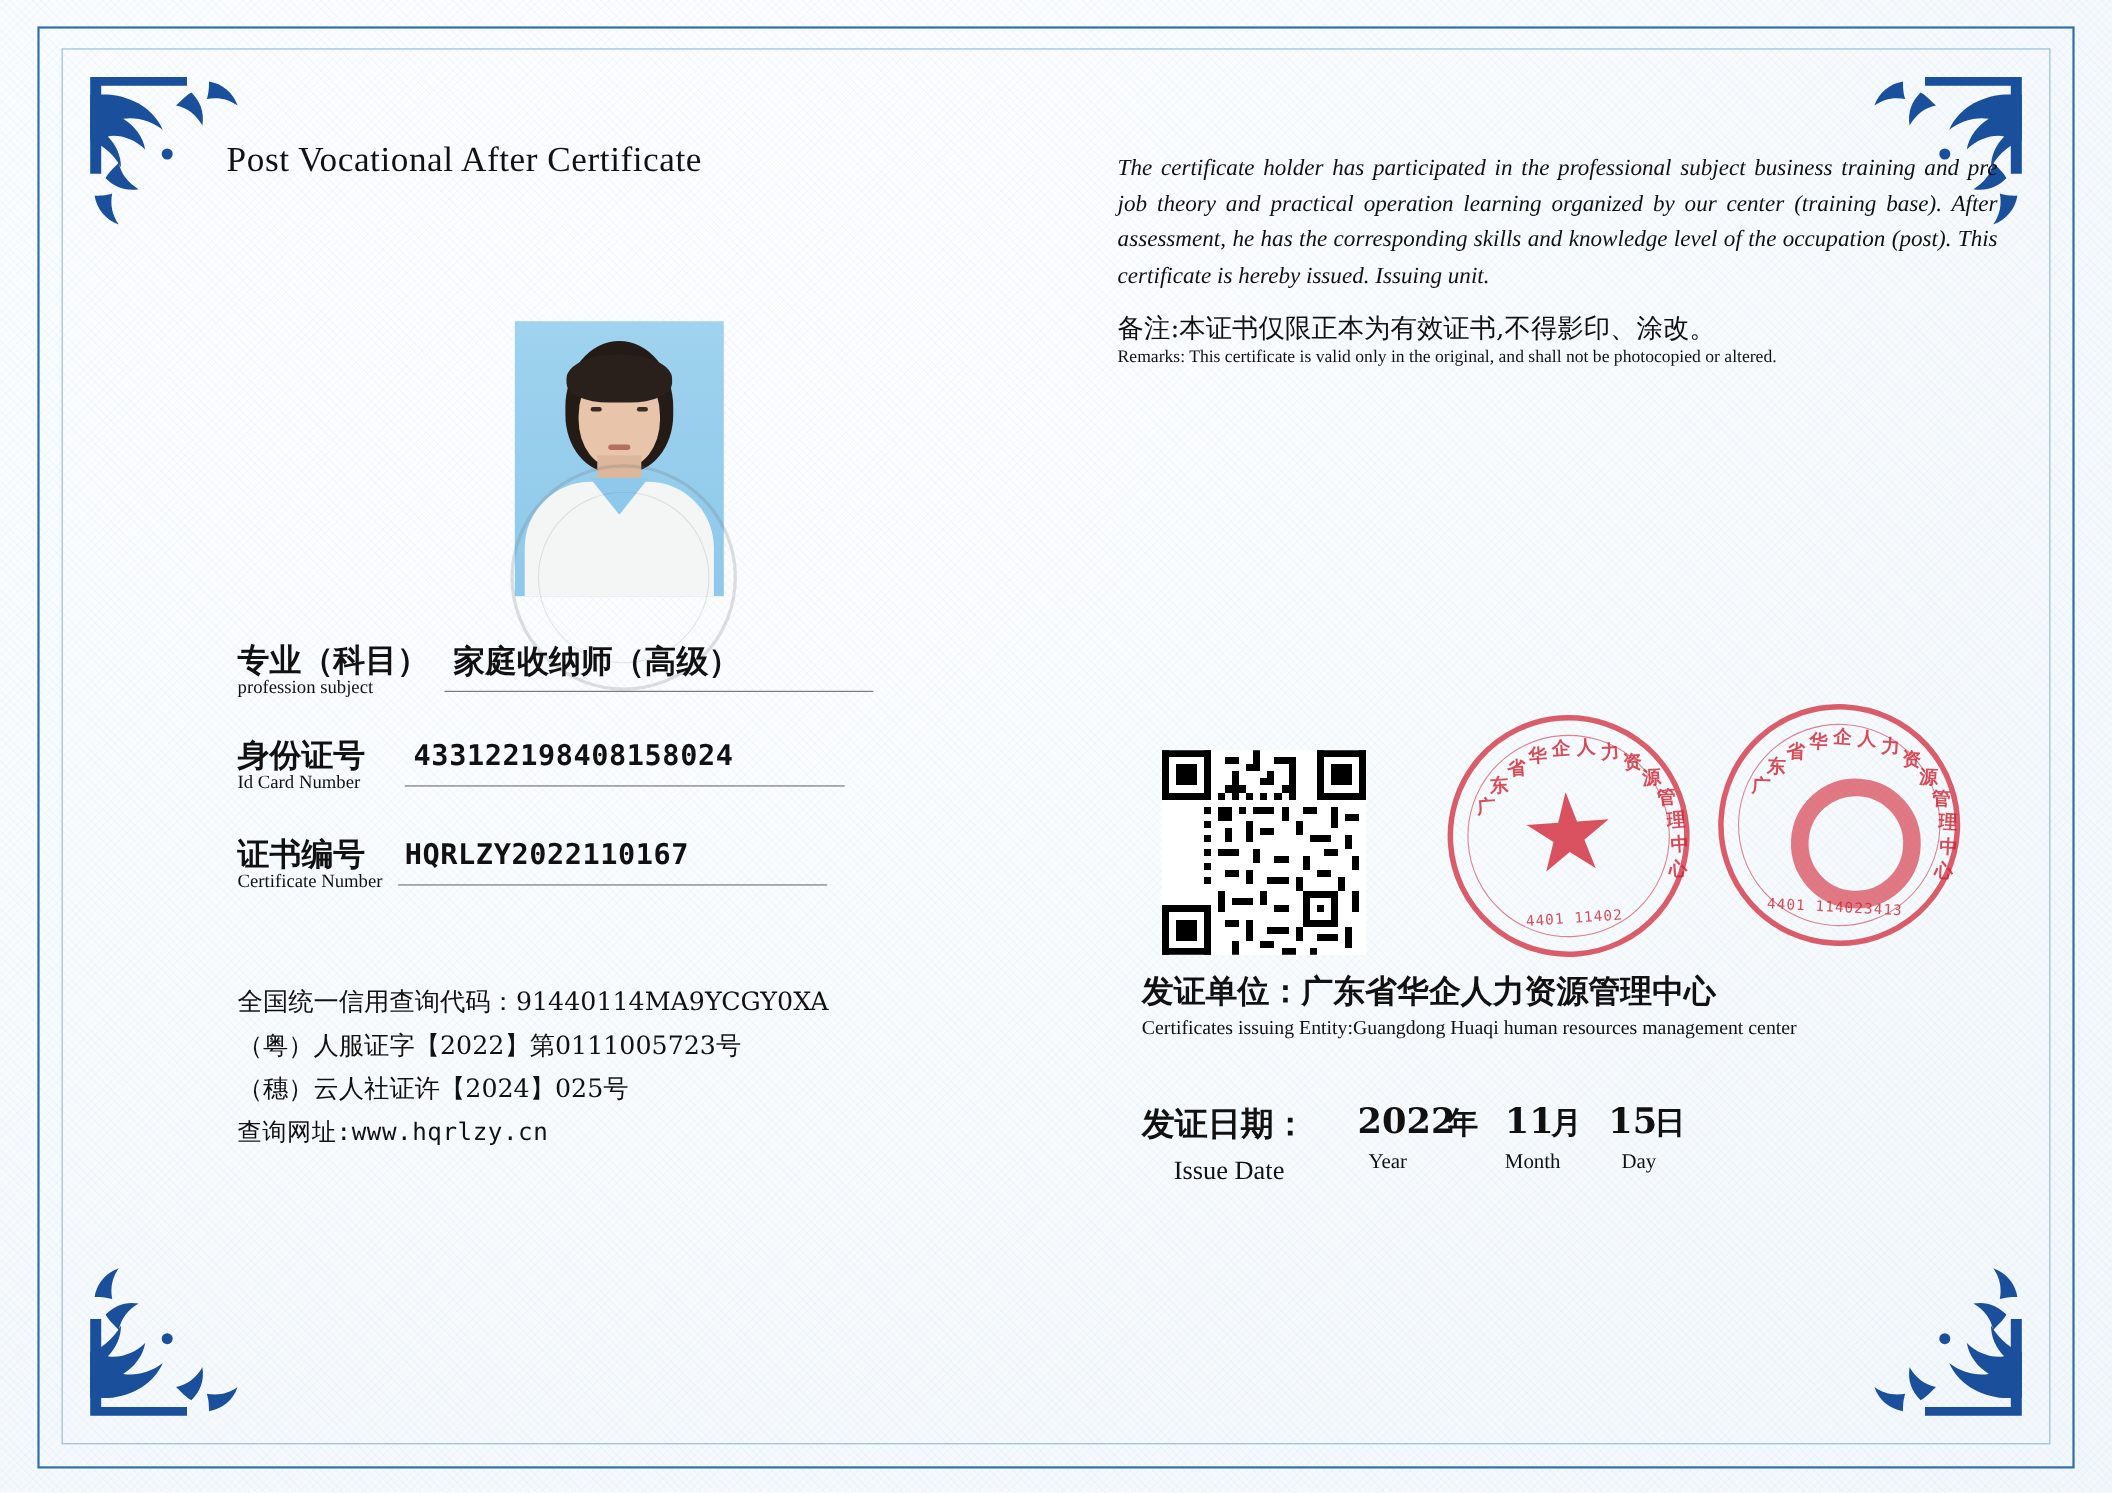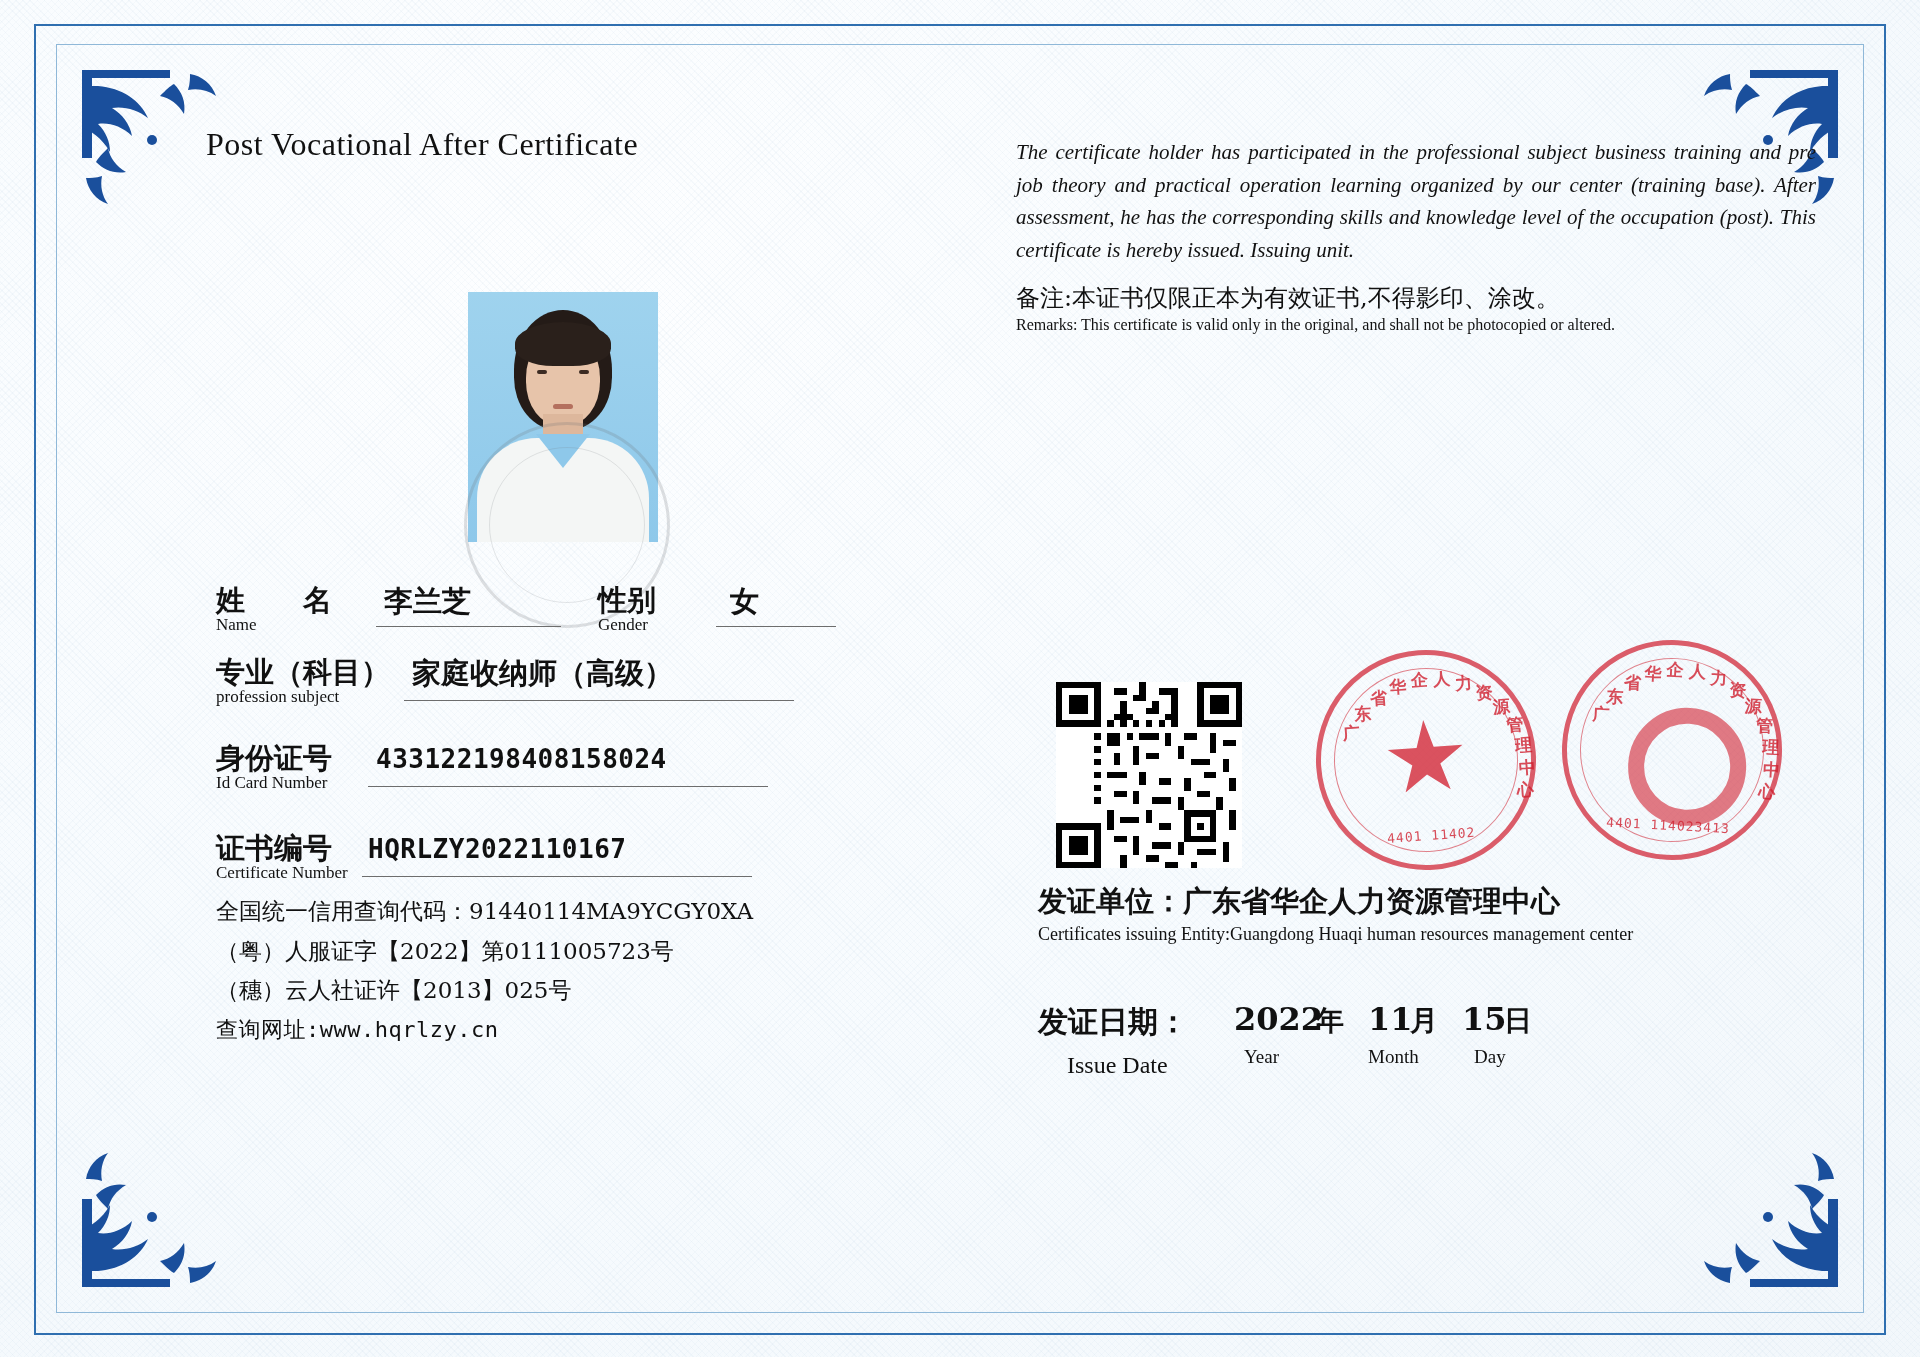--- a/index.html
+++ b/index.html
@@ -459,35 +459,20 @@
           <div class="ph-body"></div>
           <div class="ph-collar"></div>
         </div>
       </div>
       <div class="watermark-seal">
         <div class="wm-inner"></div>
       </div>
 
       <div class="fields">
 
-        <div class="frow">
-          <div class="flabel f-name-label">
-            <div class="lab-cn">姓　　名</div>
-            <div class="lab-en">Name</div>
-          </div>
-          <div class="fvalue f-name-val">李兰芝</div>
-          <div class="uline f-name-line"></div>
-
-          <div class="flabel f-gender-label">
-            <div class="lab-cn">性别</div>
-            <div class="lab-en">Gender</div>
-          </div>
-          <div class="fvalue f-gender-val">女</div>
-          <div class="uline f-gender-line"></div>
-        </div>
 
         <div class="frow" style="height:86px;">
           <div class="flabel f-prof-label">
             <div class="lab-cn">专业（科目）</div>
             <div class="lab-en">profession subject</div>
           </div>
           <div class="fvalue f-prof-val">家庭收纳师（高级）</div>
           <div class="uline f-prof-line"></div>
         </div>
 
@@ -506,21 +491,21 @@
             <div class="lab-en">Certificate Number</div>
           </div>
           <div class="fvalue mono f-cert-val">HQRLZY2022110167</div>
           <div class="uline f-cert-line"></div>
         </div>
       </div>
 
       <div class="footer-notes">
         <div>全国统一信用查询代码：91440114MA9YCGY0XA</div>
         <div>（粤）人服证字【2022】第0111005723号</div>
-        <div>（穗）云人社证许【2013】025号</div>
+        <div>（穗）云人社证许【2024】025号</div>
         <div class="mono-url">查询网址:www.hqrlzy.cn</div>
       </div>
     </div>
 
     <div class="col-right">
 
 
       <div class="stmt-en">The certificate holder has participated in the professional subject business training and pre job theory and practical operation learning organized by our center (training base). After assessment, he has the corresponding skills and knowledge level of the occupation (post). This certificate is hereby issued. Issuing unit.</div>
 
       <div class="remark-cn">备注:本证书仅限正本为有效证书,不得影印、涂改。</div>

